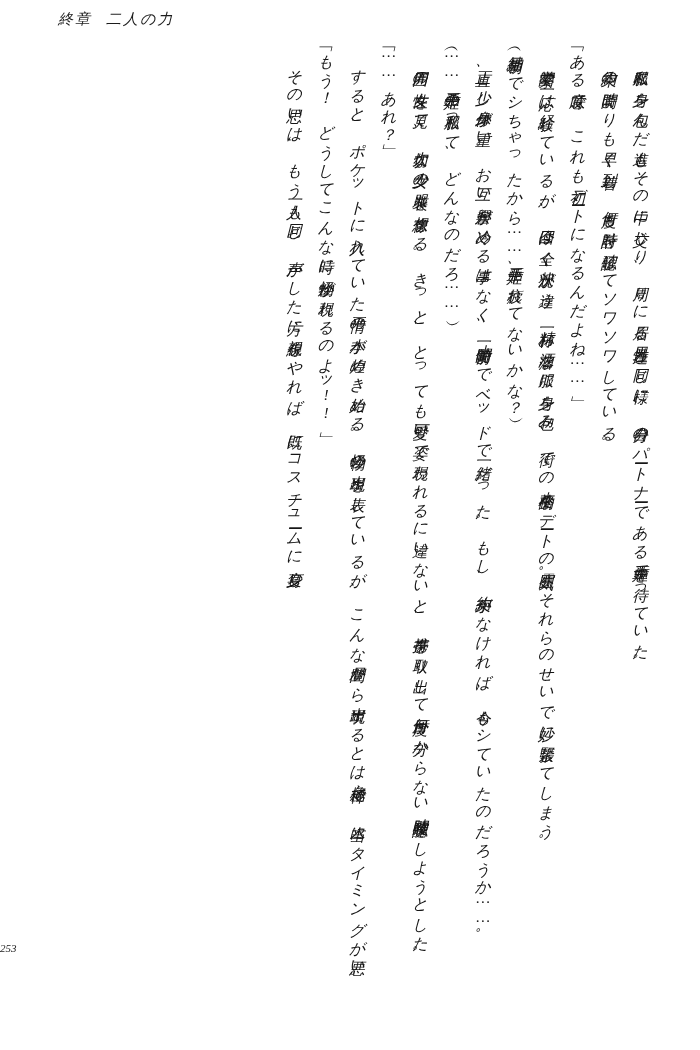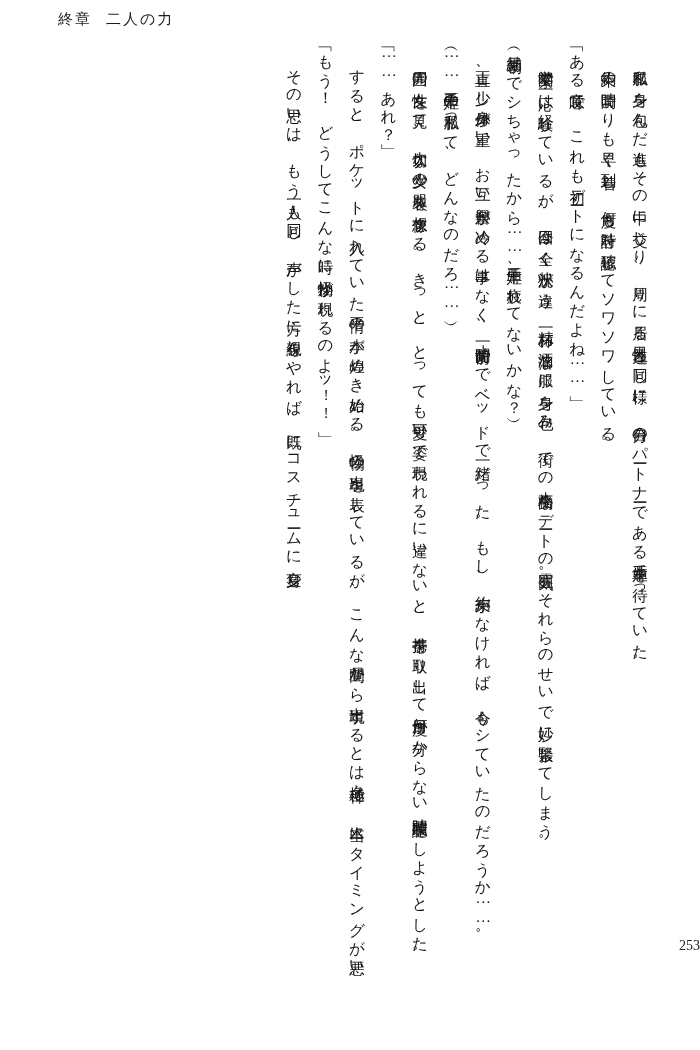--- a/index.html
+++ b/index.html
@@ -12,20 +12,21 @@
     background: #ffffff;
     font-family: "Liberation Serif", "DejaVu Serif", serif;
     color: #1a1a1a;
     overflow: hidden;
   }
   .page {
     position: relative;
     width: 700px;
     height: 978px;
     box-sizing: border-box;
+    font-style: italic;
   }
   
   .running-head {
     position: absolute;
     top: 10px;
     left: 58px;
     font-size: 15px;
     letter-spacing: 2px;
     color: #1c1c1c;
     white-space: nowrap;
@@ -50,22 +51,22 @@
   }
   .body-text p {
     margin: 0;
     text-indent: 0;
   }
   .page-number {
     position: absolute;
     bottom: 24px;
     left: 0;
     width: 700px;
-    text-align: right;
-    font-size: 14px;
+    text-align: left;
+    font-size: 11px;
     color: #222;
     font-family: "Liberation Serif", serif;
   }
 </style>
 </head>
 <body>
 
 <div class="page">
 
   <div class="running-head">

